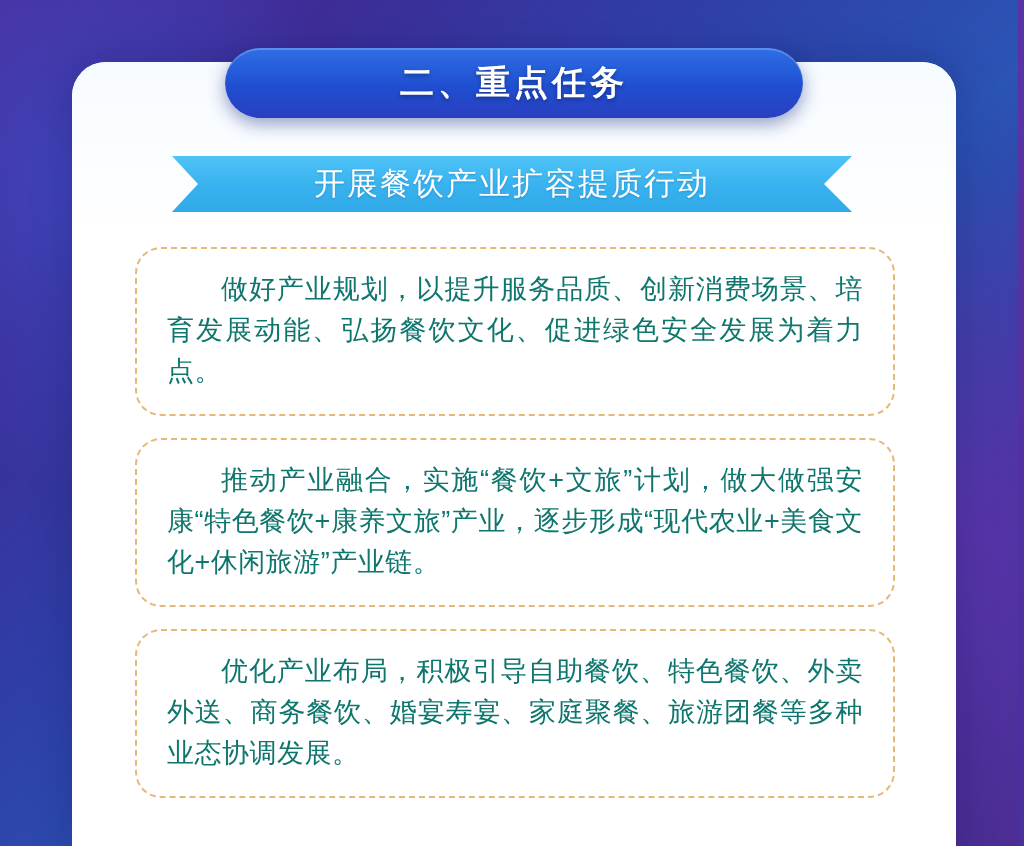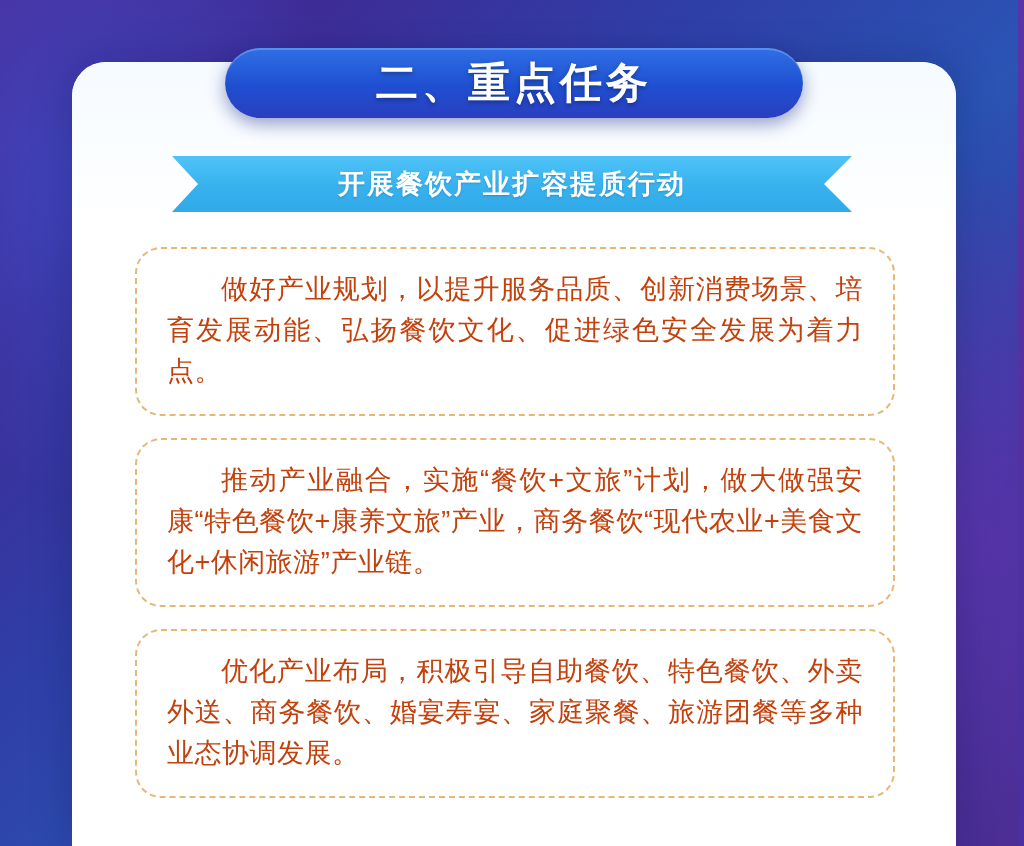--- a/index.html
+++ b/index.html
@@ -78,21 +78,21 @@
     height: 70px;
     border-radius: 35px;
     background: linear-gradient(180deg, #2f6fe6 0%, #1f4fd0 55%, #2a3fc0 100%);
     box-shadow: 0 6px 18px rgba(20, 40, 130, 0.45), inset 0 2px 0 rgba(255,255,255,0.22);
     display: flex;
     align-items: center;
     justify-content: center;
   }
   .title-pill-text {
     color: #ffffff;
-    font-size: 42px;
+    font-size: 34px;
     font-weight: bold;
     letter-spacing: 4px;
     text-shadow: 0 2px 4px rgba(0,0,30,0.35);
     white-space: nowrap;
   }
 
   
   .banner {
     position: absolute;
     left: 172px;
@@ -107,43 +107,43 @@
     width: 680px;
     height: 56px;
     background: linear-gradient(180deg, #4fc3f7 0%, #39b3ef 50%, #30a9e8 100%);
     clip-path: polygon(0 0, 680px 0, 652px 28px, 680px 56px, 0 56px, 26px 28px);
     display: flex;
     align-items: center;
     justify-content: center;
   }
   .banner-text {
     color: #ffffff;
-    font-size: 27px;
-    font-weight: bold;
+    font-size: 31px;
+    font-weight: normal;
     letter-spacing: 2px;
     white-space: nowrap;
     text-shadow: 0 1px 2px rgba(0, 60, 110, 0.25);
   }
 
   
   .boxes {
     position: absolute;
     left: 135px;
     top: 247px;
     width: 760px;
   }
   .para-box {
     border: 2px dashed #e6b877;
     border-radius: 26px;
     padding: 20px 30px 22px 30px;
     margin-bottom: 22px;
     background: #ffffff;
   }
   .para-text {
-    color: #c2410c;
+    color: #0f766e;
     font-size: 27px;
     line-height: 1.52;
     text-indent: 2em;
     letter-spacing: 0.5px;
     text-align: justify;
   }
 
   
   .right-strip {
     position: absolute;
@@ -174,21 +174,21 @@
     <div class="banner-body">
       <span class="banner-text">开展餐饮产业扩容提质行动</span>
     </div>
   </div>
 
   <div class="boxes">
     <div class="para-box">
       <div class="para-text">做好产业规划，以提升服务品质、创新消费场景、培育发展动能、弘扬餐饮文化、促进绿色安全发展为着力点。</div>
     </div>
     <div class="para-box">
-      <div class="para-text">推动产业融合，实施“餐饮+文旅”计划，做大做强安康“特色餐饮+康养文旅”产业，商务餐饮“现代农业+美食文化+休闲旅游”产业链。</div>
+      <div class="para-text">推动产业融合，实施“餐饮+文旅”计划，做大做强安康“特色餐饮+康养文旅”产业，逐步形成“现代农业+美食文化+休闲旅游”产业链。</div>
     </div>
     <div class="para-box">
       <div class="para-text">优化产业布局，积极引导自助餐饮、特色餐饮、外卖外送、商务餐饮、婚宴寿宴、家庭聚餐、旅游团餐等多种业态协调发展。</div>
     </div>
   </div>
 
   <div class="right-strip"></div>
 </div>
 
 </body></html>

